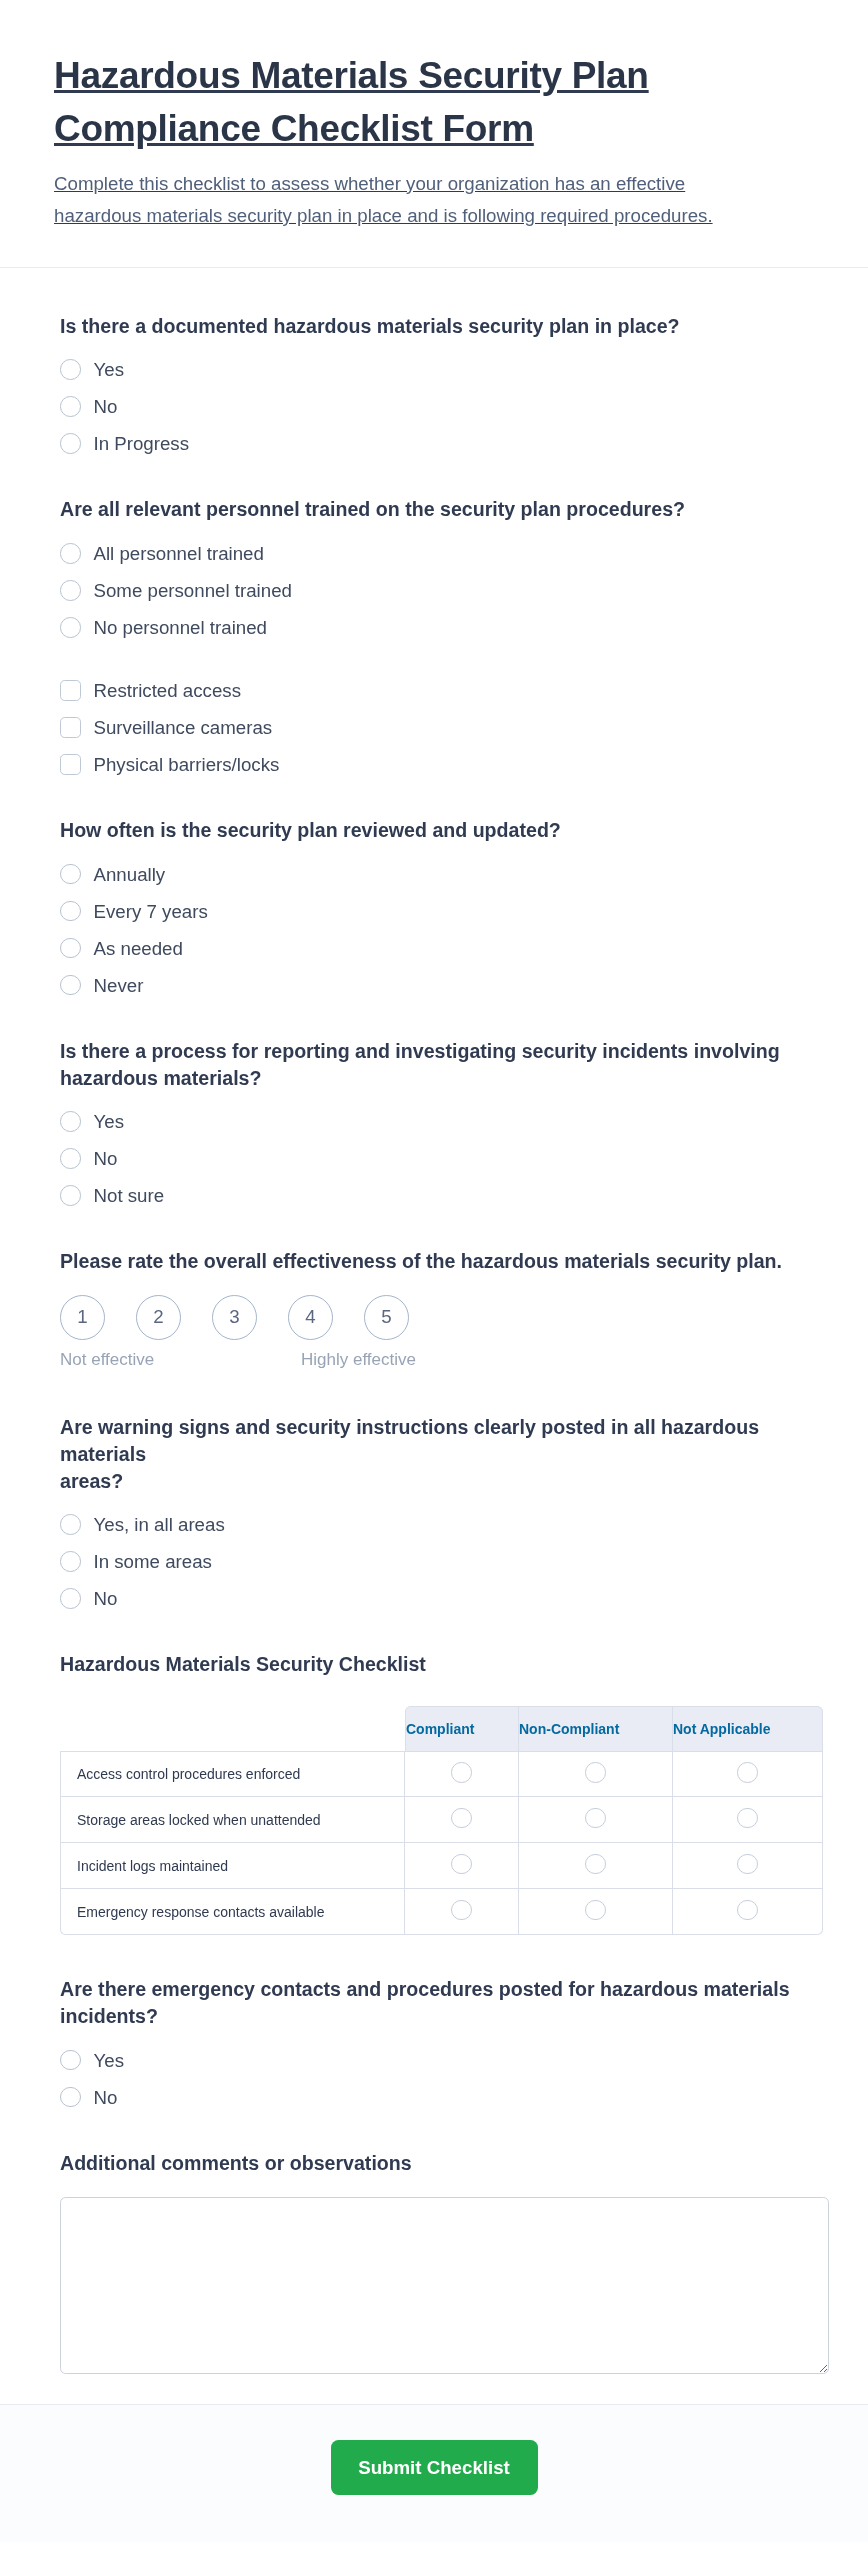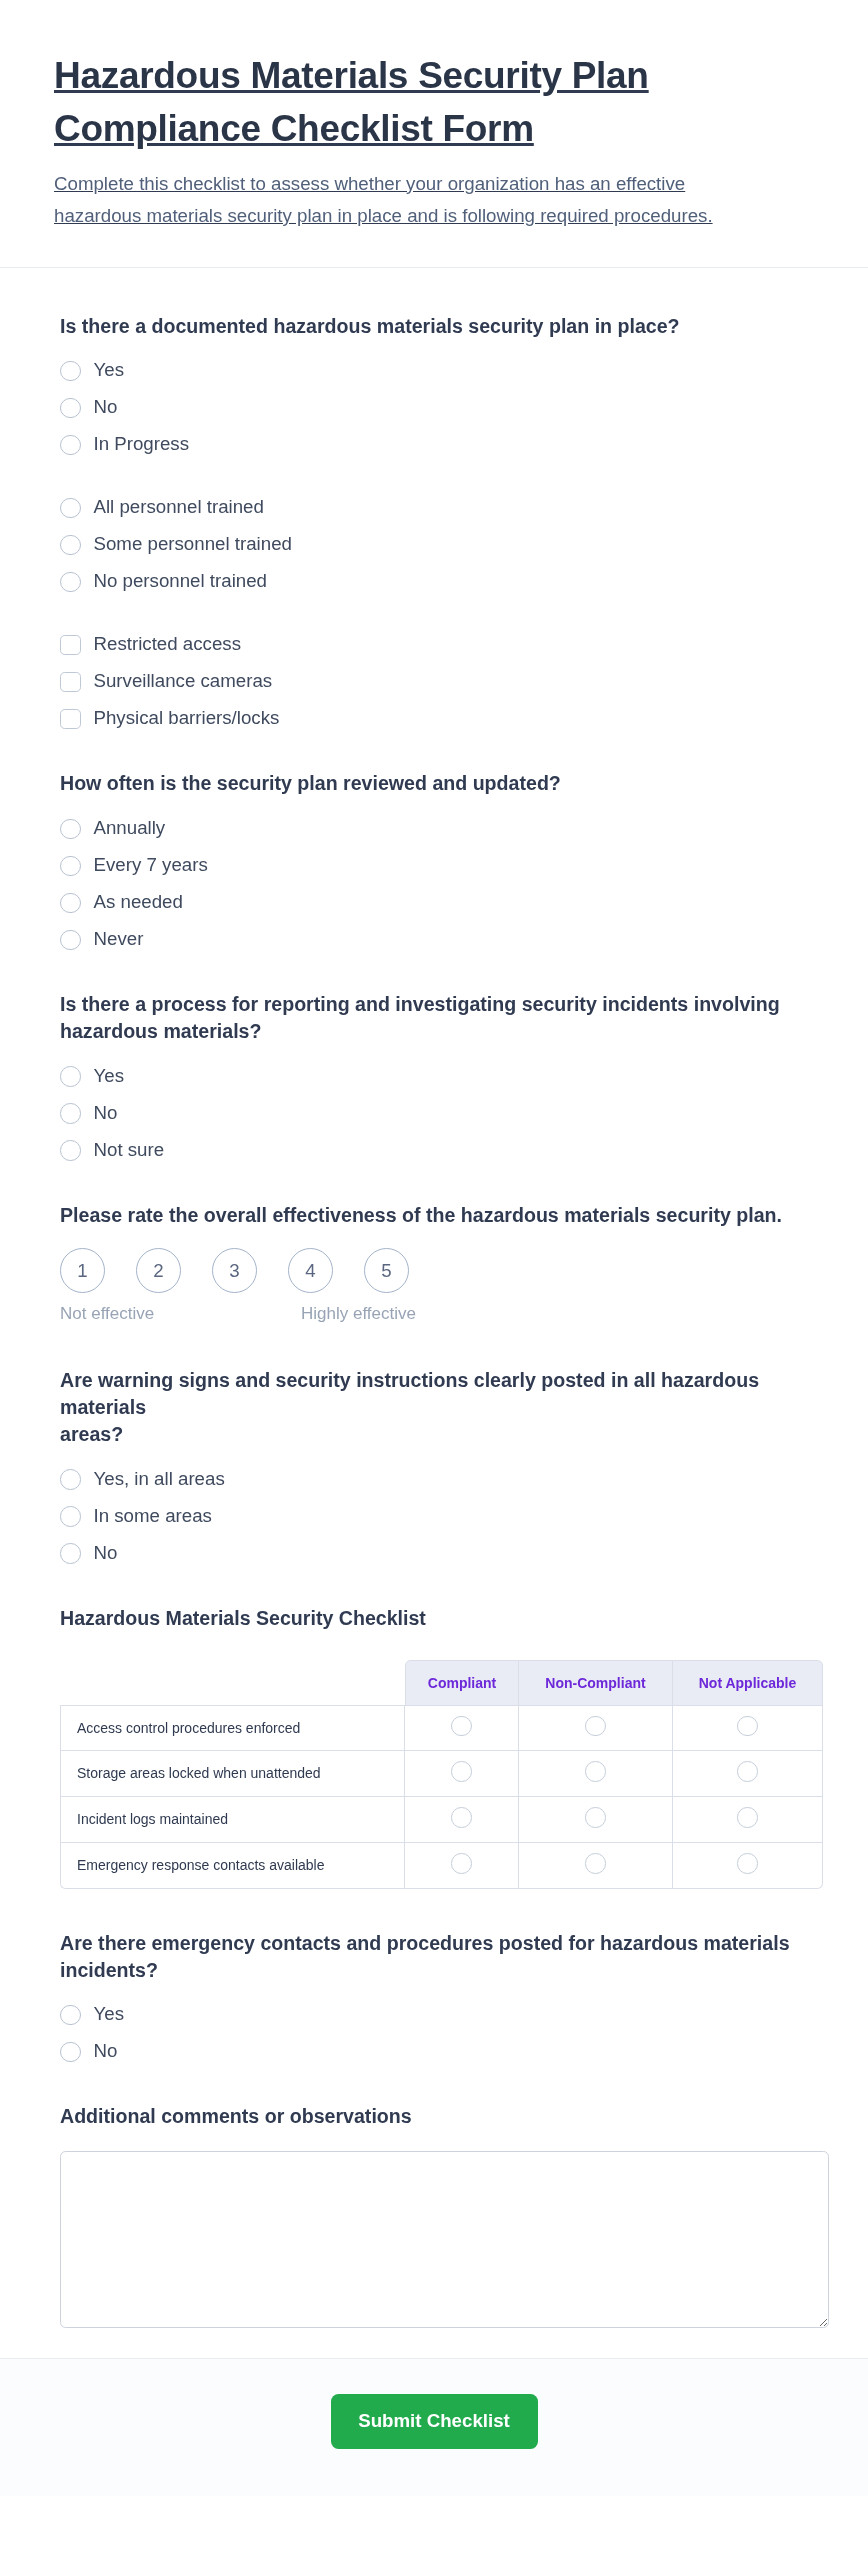--- a/index.html
+++ b/index.html
@@ -20,21 +20,21 @@
   .divider { height:0.9px; background:#e8ebef; width:100%; }
   .divider.top { margin-top:35px; }
   .divider.bottom { margin-top:30px; }
 
   .main { padding:45px 39px 0 60px; }
   .qblock { margin-bottom:41px; }
   .qlabel {
     font-size:19.6px; font-weight:600; color:#303b52; line-height:27px;
     margin-bottom:19.6px; white-space:pre-line; max-width:765px;
   }
-  .opt { display:flex; align-items:flex-end; gap:13px; margin-top:15px; min-height:20.5px; }
+  .opt { display:flex; align-items:flex-start; gap:13px; margin-top:15px; min-height:20.5px; }
   .opt:first-child { margin-top:0; }
   .ctrl {
     width:20.5px; height:20.5px; flex:0 0 auto; background:#fff;
     border:1.4px solid #b8c2d1; display:inline-block;
   }
   .radio { border-radius:50%; }
   .box { border-radius:4.7px; border-color:#bfc9d6; }
   .optlabel { font-size:18.7px; color:#3f4a5e; }
 
   
@@ -47,22 +47,22 @@
   .scale-labels { position:relative; margin-top:10.3px; height:22.4px; font-size:17px; color:#98a4b5; }
   .scale-min { position:absolute; left:0; top:0; }
   .scale-max { position:absolute; left:241px; top:0; }
 
   
   .mtitle { margin-bottom:28px; }
   .mtable { border-collapse:separate; border-spacing:0; table-layout:fixed; width:763px; }
   .mtable th, .mtable td { vertical-align:middle; }
   th.blank { background:transparent; border:none; }
   th.mcol {
-    height:45px; background:#e9ecf4; font-size:14px; font-weight:600; color:#6d28d9;
-    text-align:center; border-top:0.9px solid #d9dee8; border-right:0.9px solid #d9dee8;
+    height:45px; background:#e9ecf4; font-size:14px; font-weight:600; color:#0369a1;
+    text-align:left; border-top:0.9px solid #d9dee8; border-right:0.9px solid #d9dee8;
   }
   th.mcol.first { border-left:0.9px solid #d9dee8; border-top-left-radius:5.6px; }
   th.mcol.last  { border-top-right-radius:5.6px; }
   .mtable tbody td { height:46px; border-bottom:0.9px solid #d9dee8; border-right:0.9px solid #d9dee8; background:#fff; }
   .mtable tbody tr:first-child td { border-top:0.9px solid #d9dee8; }
   td.mlabel {
     background:#e9ecf4; font-size:14px; font-weight:500; color:#2f3a50;
     padding:0 13px 0 16px; border-left:0.9px solid #d9dee8;
   }
   .mtable tbody tr:last-child td.mlabel { border-bottom-left-radius:5.6px; }
@@ -118,20 +118,21 @@
           <span class="optlabel">No</span>
         </div>
         <div class="opt">
           <span class="ctrl radio"></span>
           <span class="optlabel">In Progress</span>
         </div>
       </div>
     </section>
 
     <section class="qblock">
+      <div class="qlabel">Are all relevant personnel trained on the security plan procedures?</div>
       <div class="opts">
         <div class="opt">
           <span class="ctrl radio"></span>
           <span class="optlabel">All personnel trained</span>
         </div>
         <div class="opt">
           <span class="ctrl radio"></span>
           <span class="optlabel">Some personnel trained</span>
         </div>
         <div class="opt">

